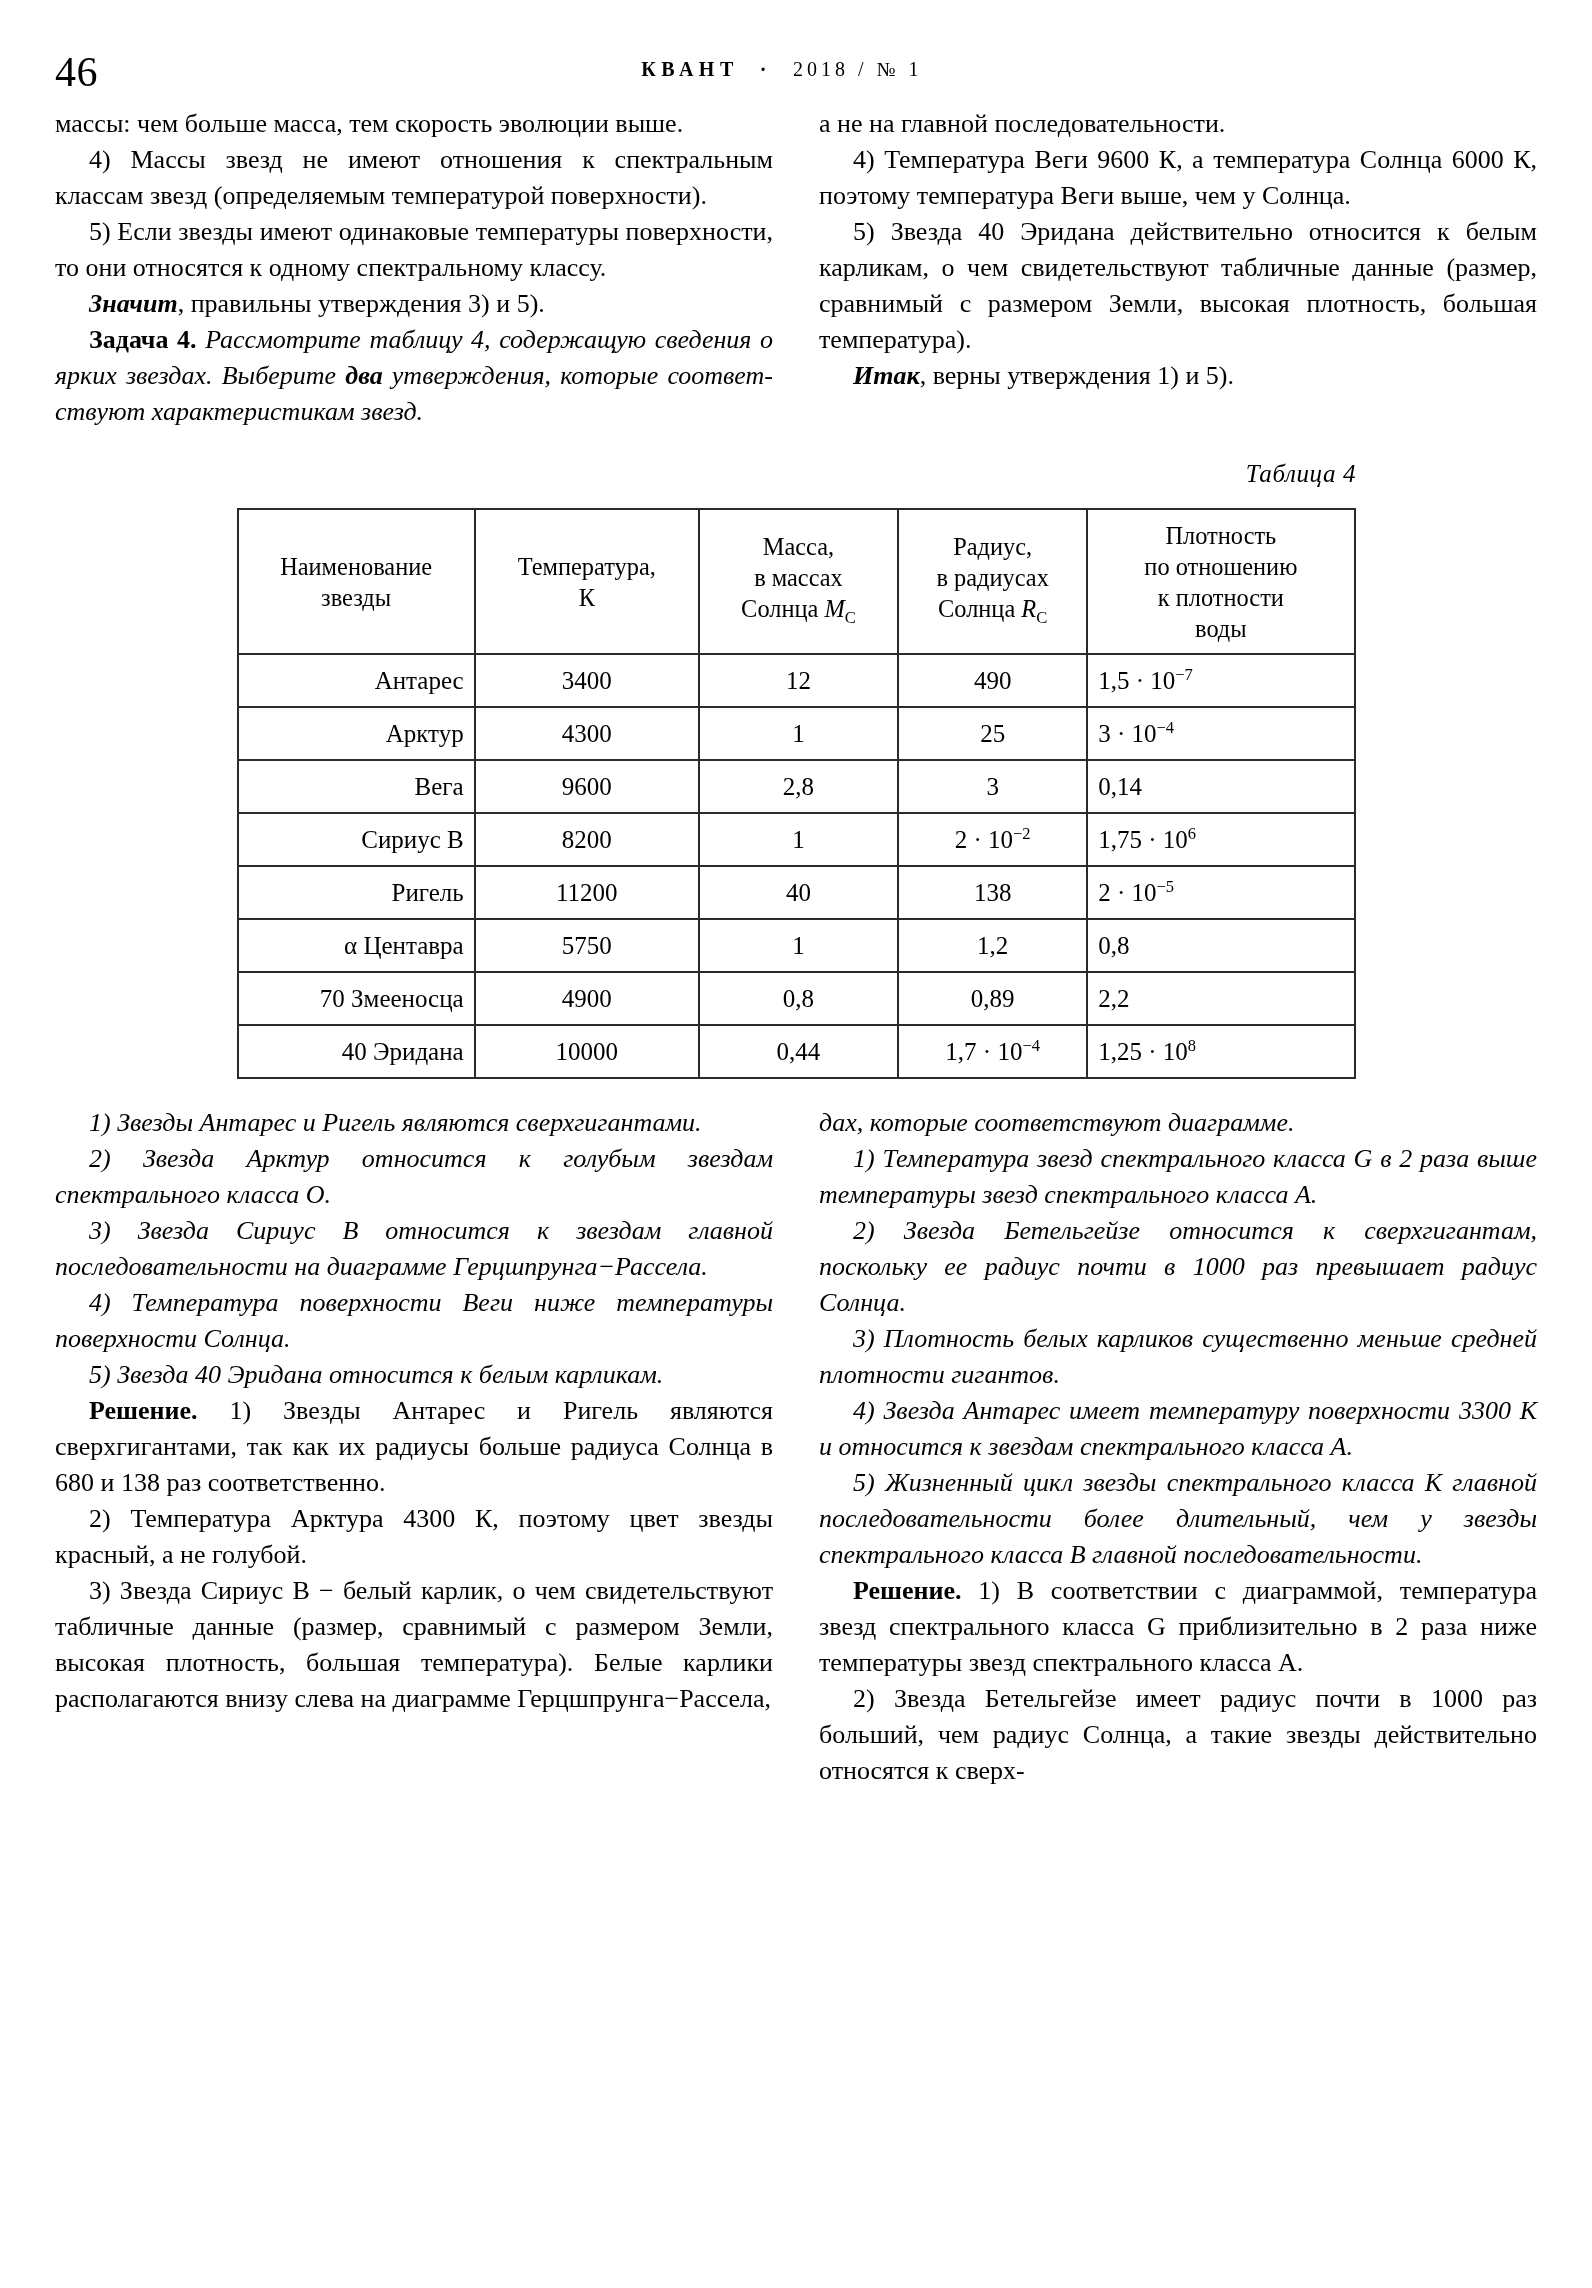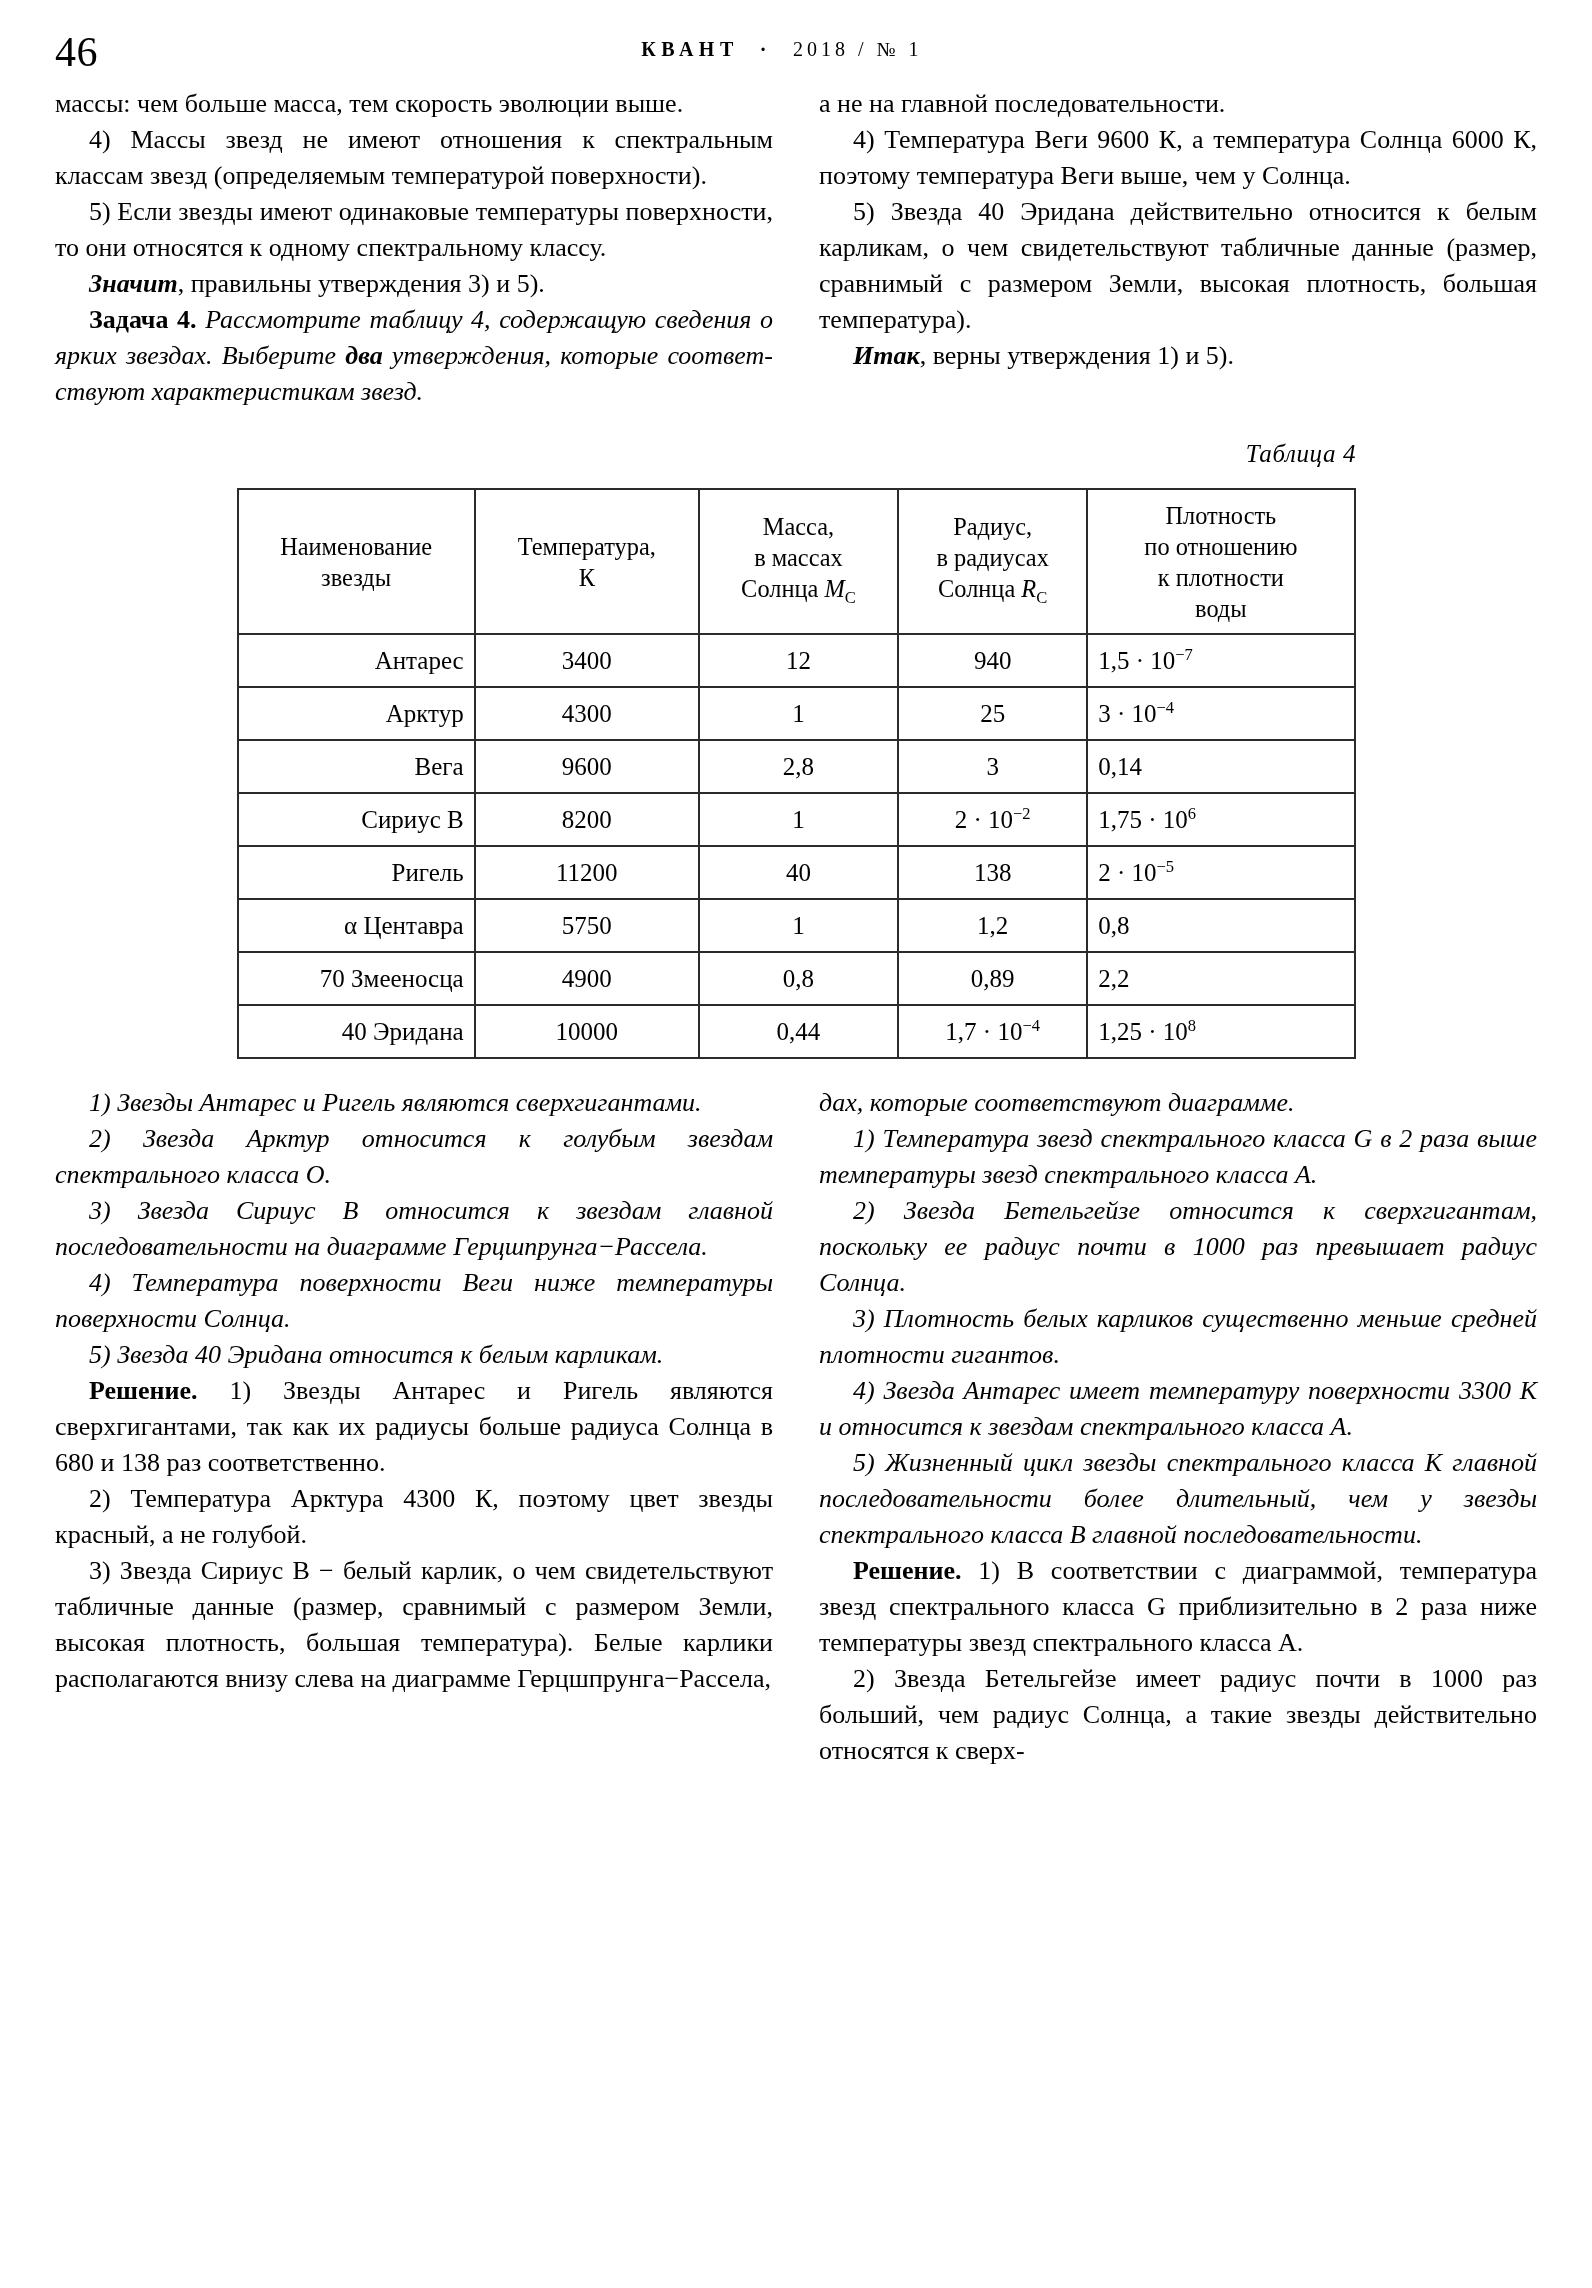--- a/index.html
+++ b/index.html
@@ -9,21 +9,21 @@
     height: 2289px;
     background: #ffffff;
     font-family: "Liberation Serif", "DejaVu Serif", serif;
     color: #000000;
     position: relative;
     overflow: hidden;
   }
   .page {
     width: 1592px;
     height: 2289px;
-    padding: 24px 55px 0 55px;
+    padding: 44px 55px 0 55px;
     position: relative;
   }
 
   
   .pagehead {
     position: relative;
     height: 62px;
   }
   .folio {
     position: absolute;
@@ -161,21 +161,21 @@
           <th>
             <span>Плотность</span><br><span>по отношению</span><br><span>к плотности</span><br><span>воды</span>
           </th>
         </tr>
       </thead>
       <tbody id="tbody">
           <tr>
             <td class="c0">Антарес</td>
             <td class="c1">3400</td>
             <td class="c2">12</td>
-            <td class="c3">940</td>
+            <td class="c3">490</td>
             <td class="c4">1,5 · 10<sup>−7</sup></td>
           </tr>
           <tr>
             <td class="c0">Арктур</td>
             <td class="c1">4300</td>
             <td class="c2">1</td>
             <td class="c3">25</td>
             <td class="c4">3 · 10<sup>−4</sup></td>
           </tr>
           <tr>

